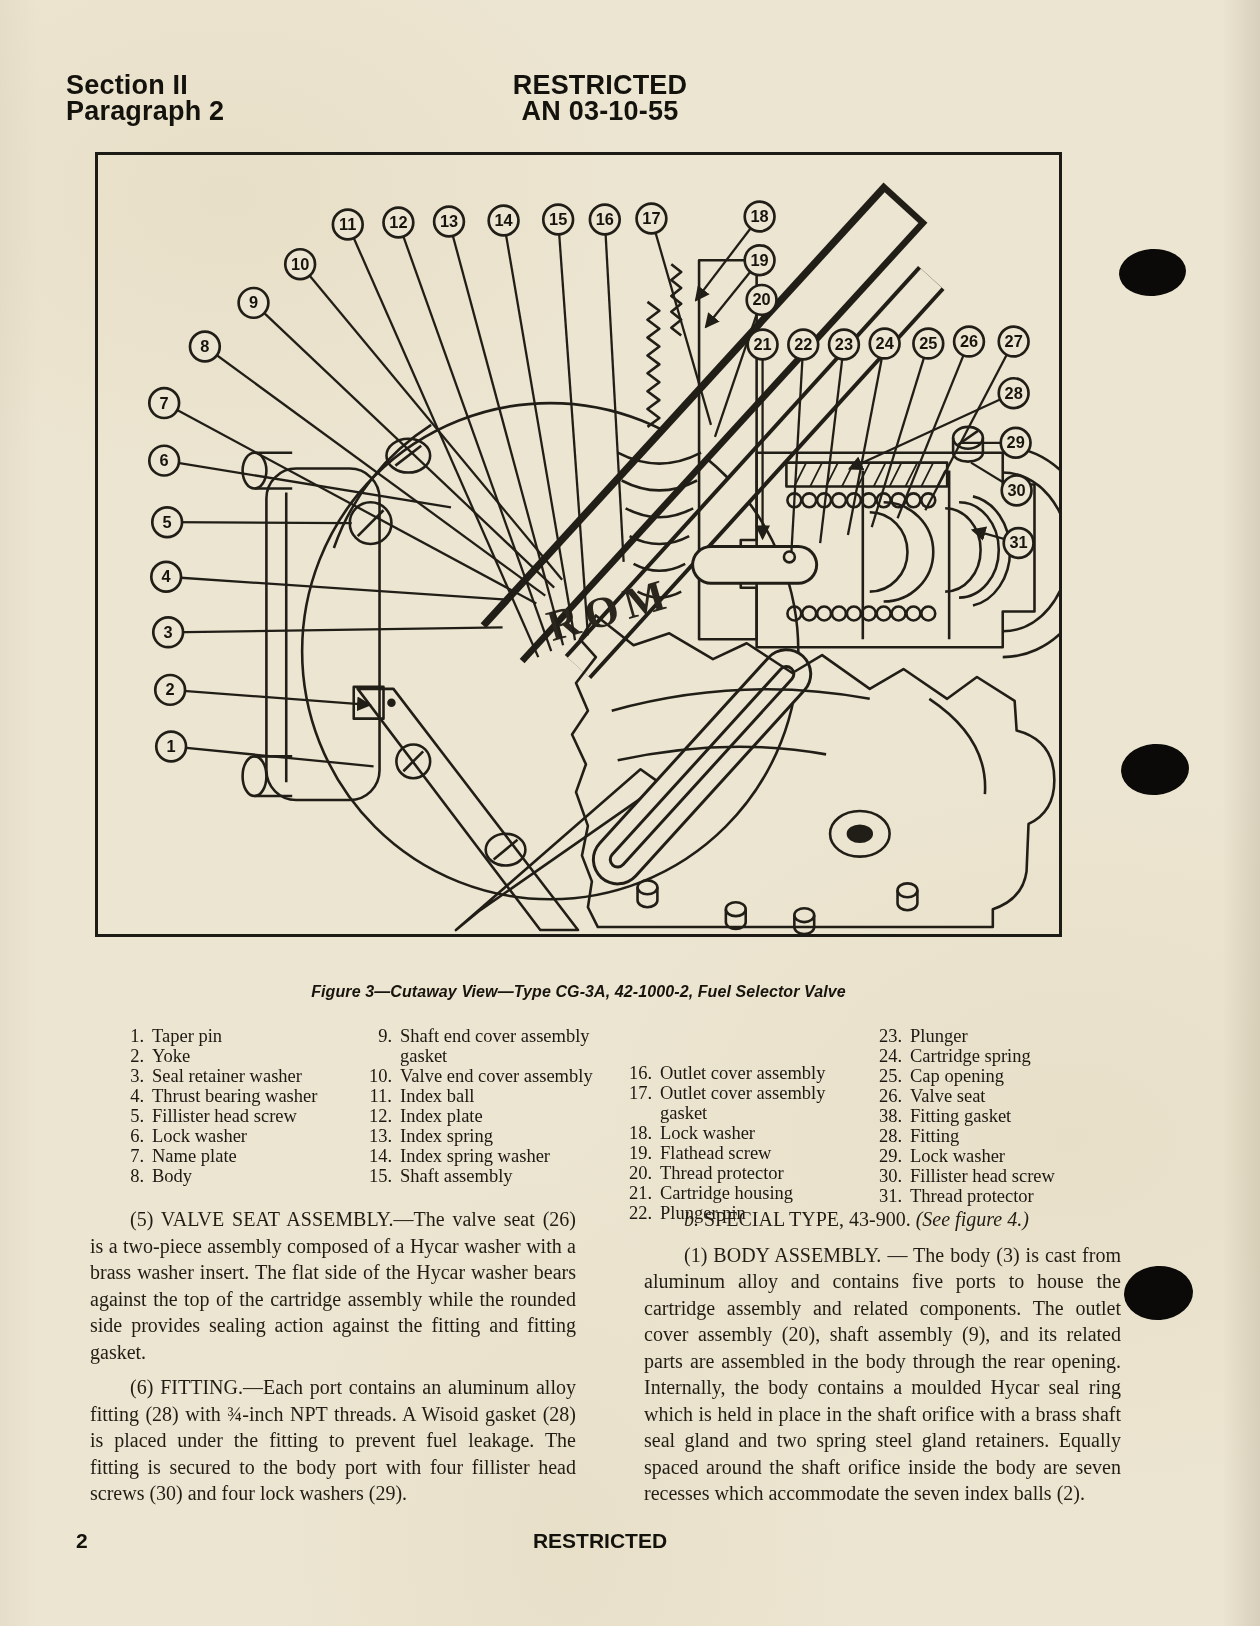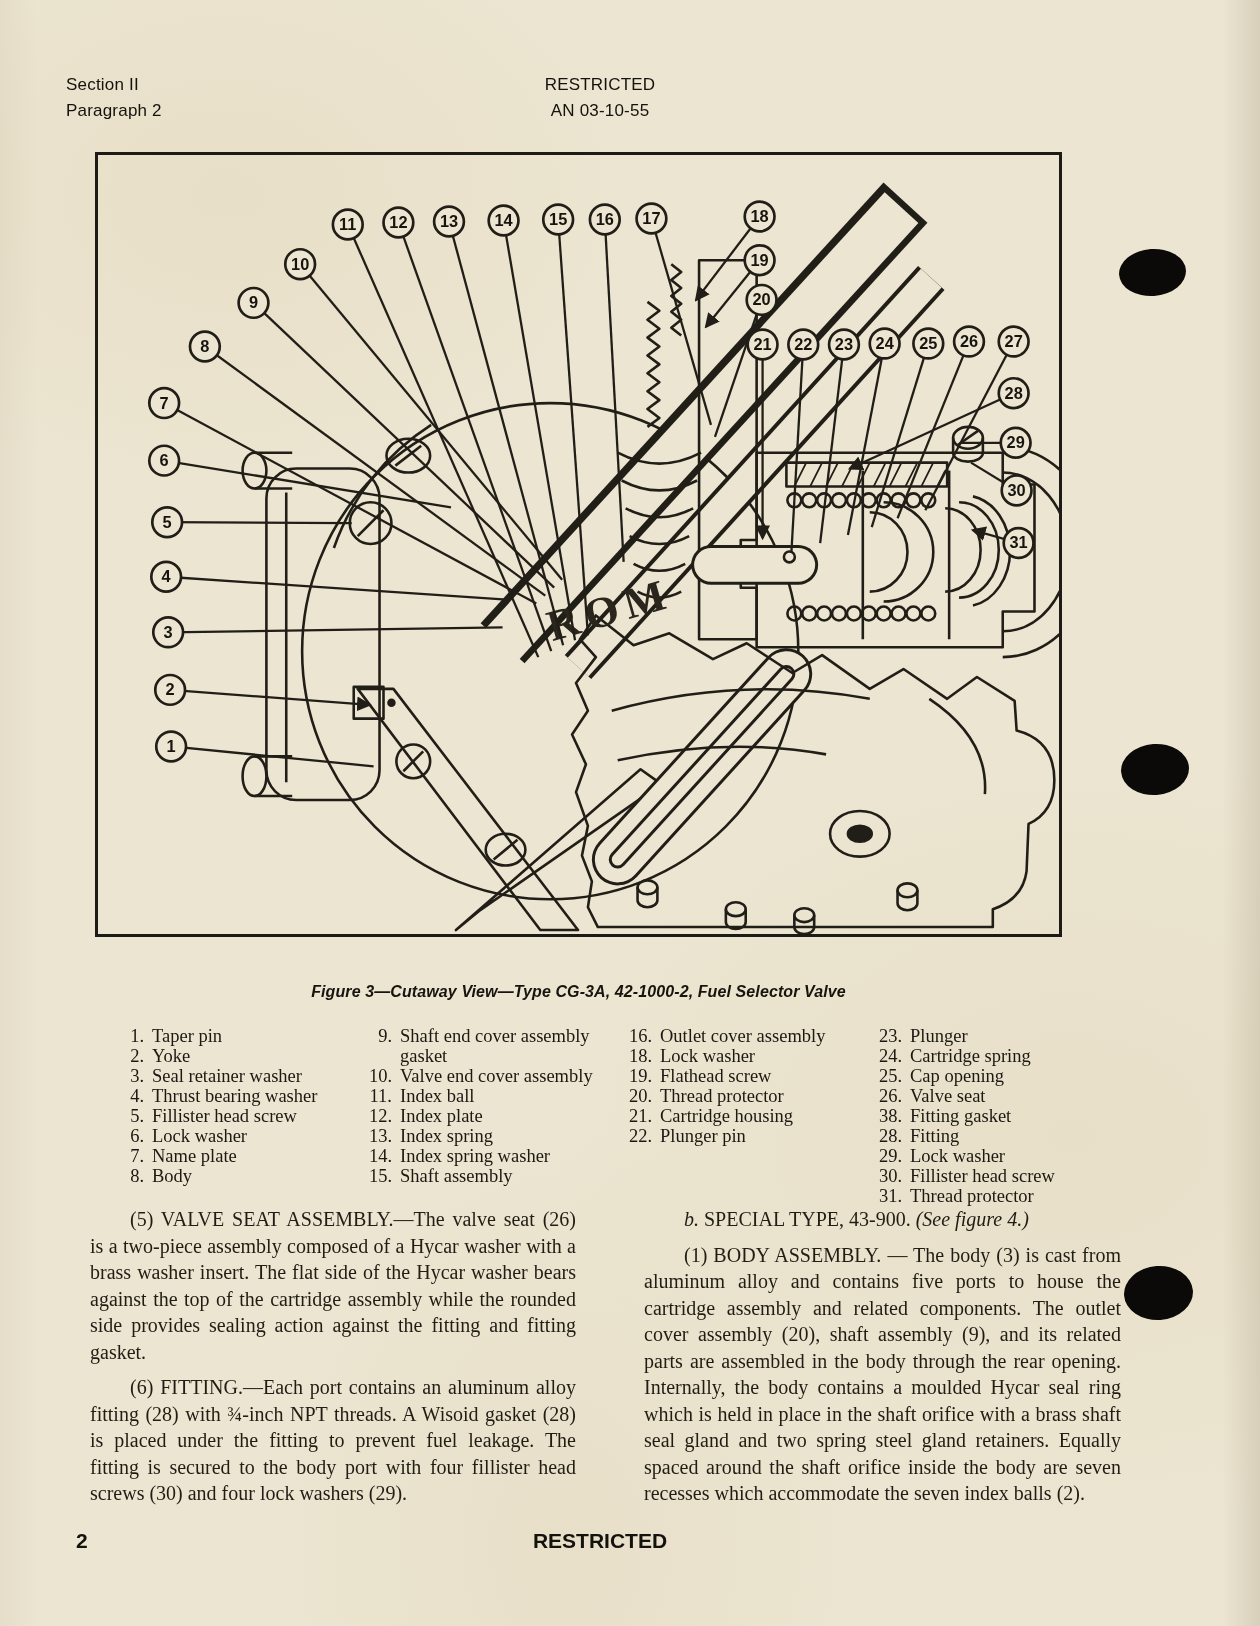--- a/index.html
+++ b/index.html
@@ -7,34 +7,34 @@
     position:relative;width:1260px;height:1626px;overflow:hidden;
     background:
       radial-gradient(ellipse 700px 500px at 18% 12%, rgba(214,198,160,.20), transparent 60%),
       radial-gradient(ellipse 800px 600px at 85% 70%, rgba(210,196,158,.18), transparent 65%),
       radial-gradient(ellipse 500px 700px at 45% 95%, rgba(205,190,150,.15), transparent 60%),
       linear-gradient(90deg, rgba(120,100,70,.06) 0%, rgba(0,0,0,0) 3%, rgba(0,0,0,0) 97%, rgba(90,75,50,.14) 100%),
       #ece5d1;
     font-family:"Liberation Serif", serif;color:#221e16;
   }
   .hdr{position:absolute;top:72px;font-family:"Liberation Sans",sans-serif;
-       font-weight:400;font-size:17px;line-height:26px;letter-spacing:.2px;color:#14120d;}
+       font-weight:700;font-size:27px;line-height:26px;letter-spacing:.2px;color:#14120d;}
   .hdr-left{left:66px;}
   .hdr-center{left:600px;transform:translateX(-50%);text-align:center;}
   .figure-box{position:absolute;left:95px;top:152px;width:967px;height:785px;
       border:3px solid #1d1b15;box-sizing:border-box;}
   .figure-box svg{display:block;width:100%;height:100%;}
   .caption{position:absolute;left:95px;top:983px;width:967px;text-align:center;
       font-family:"Liberation Sans",sans-serif;font-weight:700;font-style:italic;
       font-size:16px;color:#17140e;letter-spacing:.1px;}
   .parts{position:absolute;top:1026px;left:0;width:1260px;font-size:18.5px;line-height:20px;color:#1c1812;}
   .parts-col{position:absolute;top:0;}
   .parts-col.c0{left:112px;width:238px;}
   .parts-col.c1{left:360px;width:250px;}
-  .parts-col.c2{left:620px;width:244px;}
+  .parts-col.c2{left:620px;width:244px;margin-top:37px;}
   .parts-col.c3{left:870px;width:250px;}
   .part-item{display:flex;}
   .part-num{width:32px;text-align:right;flex:0 0 32px;}
   .part-label{flex:1;padding-left:8px;}
   .bodycol{position:absolute;top:1206px;font-size:20px;line-height:26.5px;text-align:justify;color:#211d15;}
   .bodycol p{margin:0 0 9px 12px;text-indent:40px;}
   .col-left{left:78px;width:498px;}
   .col-right{left:632px;width:489px;}
   .subhead{margin:0 0 7px 0;text-indent:26px;text-align:left;}
   .subhead i{font-style:italic;}
@@ -410,20 +410,24 @@
           <span class="part-num">15.</span>
           <span class="part-label">Shaft assembly</span>
         </div>
       </div>
     <div class="parts-col c2">
         <div class="part-item">
           <span class="part-num">16.</span>
           <span class="part-label">Outlet cover assembly</span>
         </div>
         <div class="part-item">
+          <span class="part-num">17.</span>
+          <span class="part-label">Outlet cover assembly gasket</span>
+        </div>
+        <div class="part-item">
           <span class="part-num">18.</span>
           <span class="part-label">Lock washer</span>
         </div>
         <div class="part-item">
           <span class="part-num">19.</span>
           <span class="part-label">Flathead screw</span>
         </div>
         <div class="part-item">
           <span class="part-num">20.</span>
           <span class="part-label">Thread protector</span>

